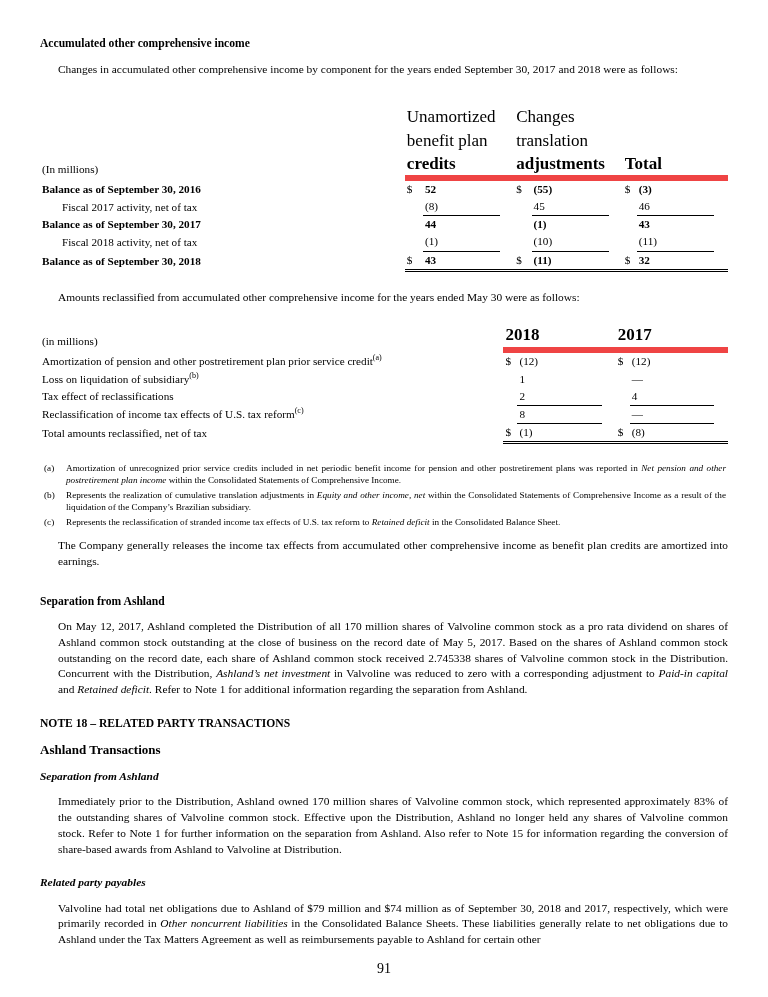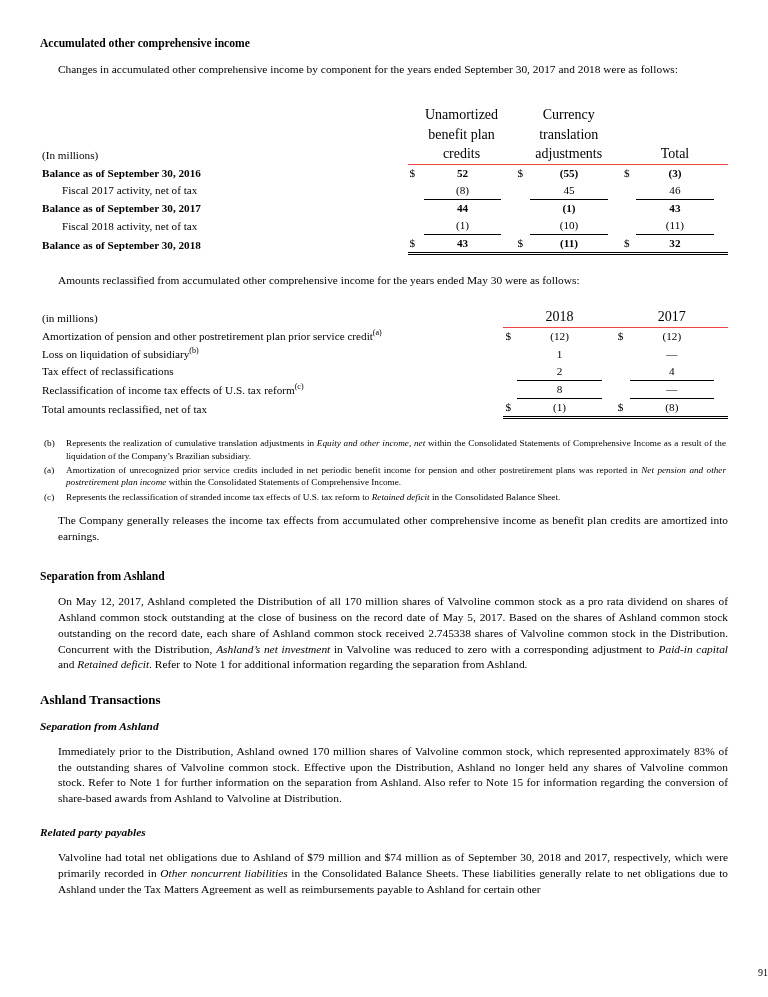--- a/index.html
+++ b/index.html
@@ -39,32 +39,33 @@
   table.fin {
     width: 100%;
     border-collapse: collapse;
     font-size: 11.2px;
   }
   table.fin td, table.fin th {
     padding: 1px 2px;
     vertical-align: bottom;
   }
   .colhead {
-    text-align: center;
+    text-align: left;
     font-weight: normal;
-    font-size: 14px;
+    font-size: 17px;
     line-height: 1.25;
   }
   .colhead-underline {
-    border-bottom: 1px solid #ef4444;
+    border-bottom: 6px solid #ef4444;
+    font-weight: bold;
   }
   .lbl { text-align: left; }
   .lbl-bold { font-weight: bold; }
   .indent { padding-left: 22px !important; }
-  .num { text-align: center; white-space: nowrap; }
+  .num { text-align: left; white-space: nowrap; }
   .cur { text-align: left; width: 10px; }
   .sp { width: 8px; }
   .bb { border-bottom: 1px solid #000; }
   .dbl {
     border-bottom: 3px double #000;
   }
   .fn {
     font-size: 9.2px;
     line-height: 1.35;
     margin: 0 0 2px 0;
@@ -98,22 +99,22 @@
     font-weight: bold;
     font-style: italic;
     font-size: 11.4px;
     margin: 0 0 10px 0;
   }
   .pgnum {
     position: absolute;
     bottom: 18px;
     left: 0;
     width: 768px;
-    text-align: right;
-    font-size: 10px;
+    text-align: center;
+    font-size: 14px;
   }
   .tbl-wrap { margin: 0 0 10px 0; }
 </style>
 </head>
 <body>
 
 <div class="page">
 
   <div class="h-bold">Accumulated other comprehensive income</div>
 
@@ -132,21 +133,21 @@
           <col style="width:11%">
           <col style="width:2%">
         <col style="width:2%">
           <col style="width:11%">
           <col style="width:2%">
       </colgroup>
       <tbody>
           <tr>
         <td></td>
         <td colspan="3" class="colhead">Unamortized</td>
-        <td colspan="3" class="colhead">Currency</td>
+        <td colspan="3" class="colhead">Changes</td>
         <td colspan="3" class="colhead"></td>
       </tr>
       <tr>
         <td></td>
         <td colspan="3" class="colhead">benefit plan</td>
         <td colspan="3" class="colhead">translation</td>
         <td colspan="3" class="colhead"></td>
       </tr>
       <tr>
         <td class="lbl">(In millions)</td>
@@ -298,42 +299,43 @@
         <td class="sp dbl"></td>
       </tr>
     </tbody>
       </table>
   </div>
 
   <div class="spacer-sm"></div>
 
   <div>
     <div class="fn">
-      <span class="marker">(b)</span><span class="fntext"><span>Represents the realization of cumulative translation adjustments in </span><i>Equity and other income, net</i><span> within the Consolidated Statements of Comprehensive Income as a result of the liquidation of the Company’s Brazilian subsidiary.</span></span>
+      <span class="marker">(a)</span><span class="fntext"><span>Amortization of unrecognized prior service credits included in net periodic benefit income for pension and other postretirement plans was reported in </span><i>Net pension and other postretirement plan income</i><span> within the Consolidated Statements of Comprehensive Income.</span></span>
     </div>
     <div class="fn">
-      <span class="marker">(a)</span><span class="fntext"><span>Amortization of unrecognized prior service credits included in net periodic benefit income for pension and other postretirement plans was reported in </span><i>Net pension and other postretirement plan income</i><span> within the Consolidated Statements of Comprehensive Income.</span></span>
+      <span class="marker">(b)</span><span class="fntext"><span>Represents the realization of cumulative translation adjustments in </span><i>Equity and other income, net</i><span> within the Consolidated Statements of Comprehensive Income as a result of the liquidation of the Company’s Brazilian subsidiary.</span></span>
     </div>
     <div class="fn">
       <span class="marker">(c)</span><span class="fntext"><span>Represents the reclassification of stranded income tax effects of U.S. tax reform to </span><i>Retained deficit</i><span> in the Consolidated Balance Sheet.</span></span>
     </div>
   </div>
 
   <div class="spacer-sm"></div>
 
   <p class="body">The Company generally releases the income tax effects from accumulated other comprehensive income as benefit plan credits are amortized into earnings.</p>
 
   <div class="spacer-sm"></div>
 
   <div class="h-bold">Separation from Ashland</div>
 
   <p class="body"><span>On May 12, 2017, Ashland completed the Distribution of all 170 million shares of Valvoline common stock as a pro rata dividend on shares of Ashland common stock outstanding at the close of business on the record date of May 5, 2017. Based on the shares of Ashland common stock outstanding on the record date, each share of Ashland common stock received 2.745338 shares of Valvoline common stock in the Distribution. Concurrent with the Distribution, </span><i>Ashland’s net investment</i><span> in Valvoline was reduced to zero with a corresponding adjustment to </span><i>Paid-in capital</i><span> and </span><i>Retained deficit</i><span>. Refer to Note 1 for additional information regarding the separation from Ashland.</span></p>
 
   <div class="spacer-sm"></div>
 
+  <div class="note-head">NOTE 18 – RELATED PARTY TRANSACTIONS</div>
 
   <div class="sub-head">Ashland Transactions</div>
 
   <div class="ital-head">Separation from Ashland</div>
 
   <p class="body">Immediately prior to the Distribution, Ashland owned 170 million shares of Valvoline common stock, which represented approximately 83% of the outstanding shares of Valvoline common stock. Effective upon the Distribution, Ashland no longer held any shares of Valvoline common stock. Refer to Note 1 for further information on the separation from Ashland. Also refer to Note 15 for information regarding the conversion of share-based awards from Ashland to Valvoline at Distribution.</p>
 
   <div class="spacer-sm"></div>
 
   <div class="ital-head">Related party payables</div>

